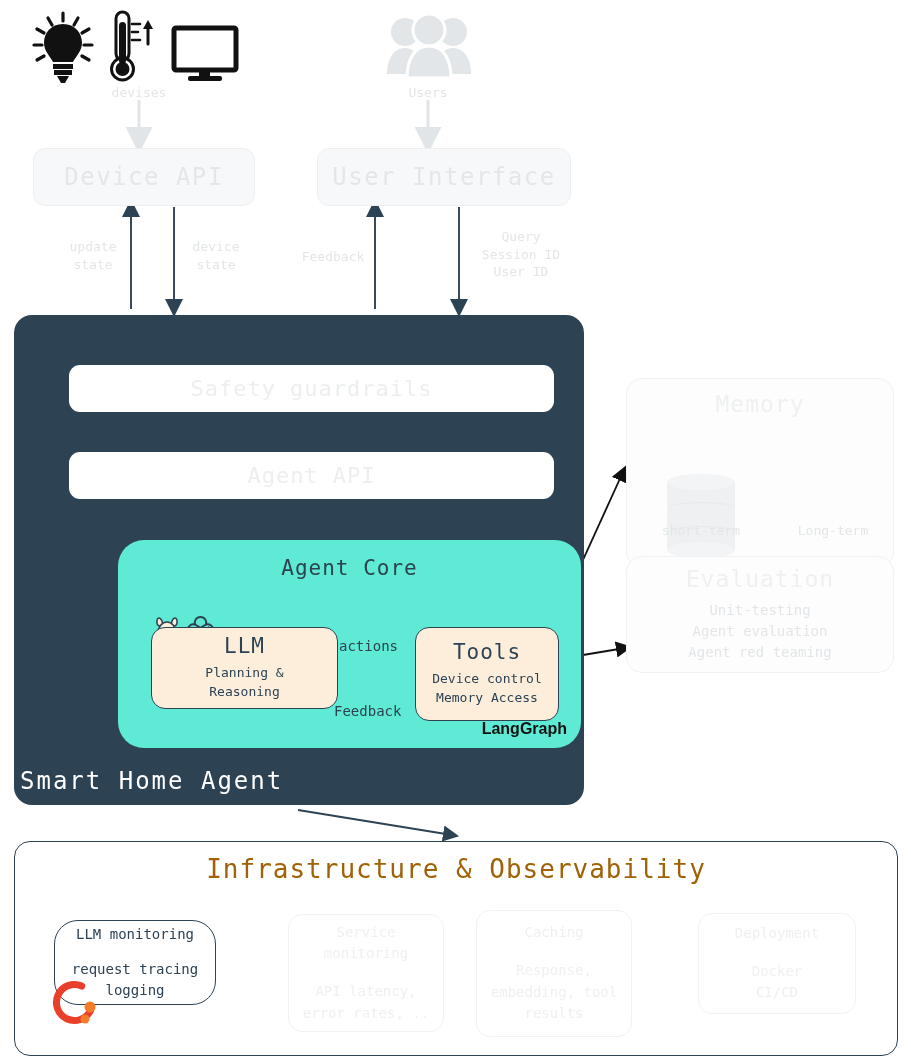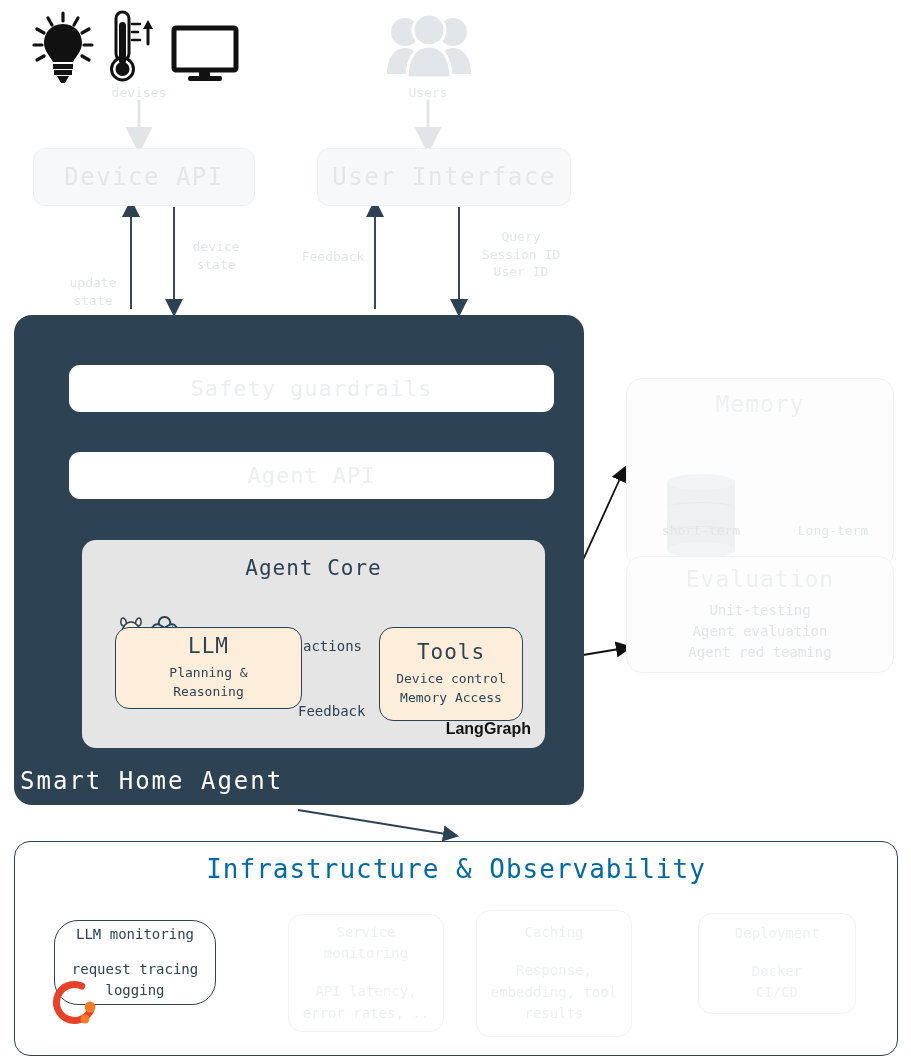--- a/index.html
+++ b/index.html
@@ -38,22 +38,23 @@
   }
   .white-bar {
     background: #ffffff;
     border-radius: 11px;
     display: flex; align-items: center; justify-content: center;
     color: #eceef0;
     font-size: 22px;
     letter-spacing: 1px;
   }
   .agent-core {
-    background: #e5e5e5;
-    border-radius: 14px;
+    background: #5eead4;
+    border-radius: 26px;
+    margin-left: 36px;
   }
   .core-title {
     text-align: center; color: #2d4253;
     font-size: 21px; letter-spacing: 1px;
   }
   .node-box {
     border: 1.6px solid #2d4253;
     border-radius: 14px;
     background: #fdeedc;
     display: flex; flex-direction: column;
@@ -95,21 +96,21 @@
     border-top: 1.5px solid #e6e9ea; border-radius: 50%;
   }
 
   
   .infra-panel {
     border: 1.4px solid #2d4253;
     border-radius: 16px;
     background: #ffffff;
   }
   .infra-title {
-    text-align: center; color: #0369a1;
+    text-align: center; color: #a16207;
     font-size: 26px; letter-spacing: 1px;
   }
   .infra-card-solid {
     border: 1.5px solid #2d4253; border-radius: 14px;
     color: #2d4253; font-size: 14px;
     display: flex; flex-direction: column;
     align-items: center; justify-content: center;
     text-align: center; line-height: 1.5;
     white-space: pre-line;
   }
@@ -229,21 +230,21 @@
   <div class="abs ghost-box" style="left:33px; top:148px; width:222px; height:58px;
               display:flex;align-items:center;justify-content:center;">
     <span style="color:#e4e7e9;font-size:24px;letter-spacing:1.5px;">Device API</span>
   </div>
 
   <div class="abs ghost-box" style="left:317px; top:148px; width:254px; height:58px;
               display:flex;align-items:center;justify-content:center;">
     <span style="color:#e4e7e9;font-size:24px;letter-spacing:1.5px;">User Interface</span>
   </div>
 
-  <div class="abs label-faint" style="left:55px; top:238px; width:76px;margin-top:36px;">update
+  <div class="abs label-faint" style="left:55px; top:238px; width:76px;">update
 state</div>
   <div class="abs label-faint" style="left:178px; top:238px; width:76px;">device
 state</div>
   <div class="abs label-faint" style="left:288px; top:248px; width:90px;">Feedback</div>
   <div class="abs label-faint" style="left:466px; top:228px; width:110px; text-align:center;">Query
 Session ID
 User ID</div>
 
   <div class="abs agent-panel" style="left:14px; top:315px; width:570px; height:490px;">
 

